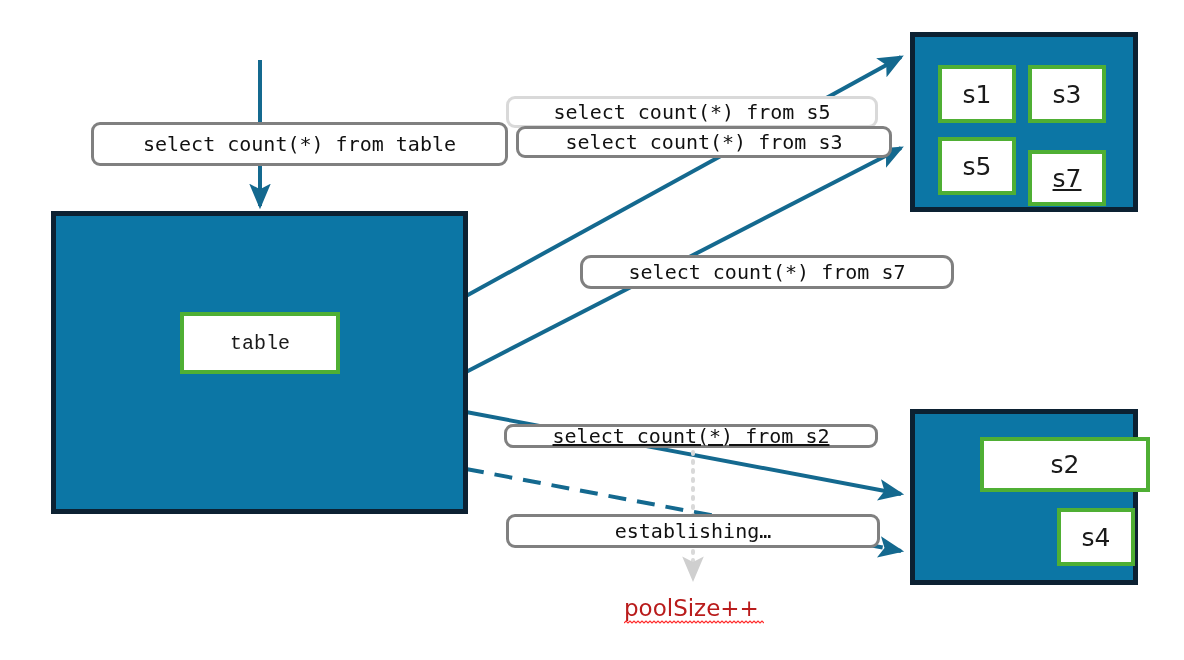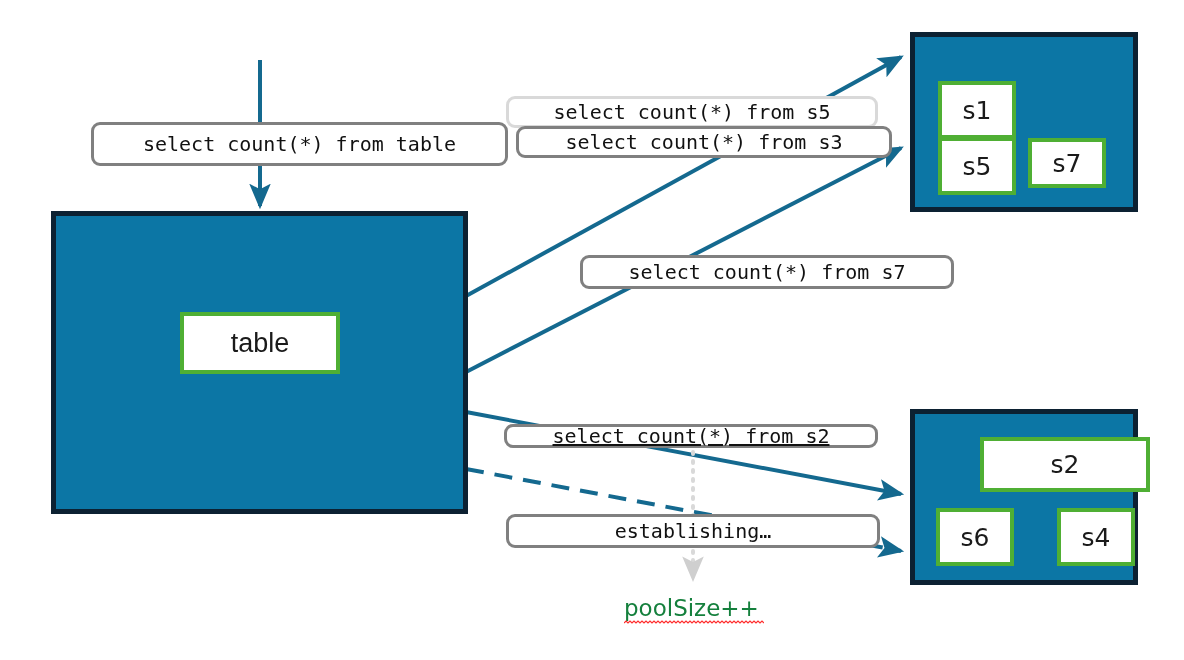--- a/index.html
+++ b/index.html
@@ -36,22 +36,22 @@
     position: absolute;
     background: #ffffff;
     border: 4px solid #4faf34;
     box-sizing: border-box;
     display: flex;
     align-items: center;
     justify-content: center;
     color: #1a1a1a;
   }
   .node.mono {
-    font-family: Liberation Sans, sans-serif;
-    font-size: 27px;
+    font-family: Liberation Mono, monospace;
+    font-size: 20px;
   }
   .node.sans {
     font-family: "DejaVu Sans", "Liberation Sans", sans-serif;
     font-size: 25px;
   }
 
   
   .pill {
     position: absolute;
     background: #ffffff;
@@ -69,21 +69,21 @@
   }
   .pill.light {
     border-color: #d9d9d9;
   }
 
   
   .ghost-text {
     position: absolute;
     font-family: "DejaVu Sans", "Liberation Sans", sans-serif;
     font-size: 23px;
-    color: #15803d;
+    color: #b91c1c;
     white-space: nowrap;
   }
   .ghost-text .squiggle {
     position: absolute;
     left: 0;
     right: 0;
     bottom: -3px;
     height: 4px;
   }
 </style>
@@ -114,37 +114,37 @@
 
     <line x1="693" y1="452" x2="693" y2="578" stroke="#d9d9d9" stroke-width="4" stroke-dasharray="2,7" stroke-linecap="round" marker-end="url(#ah-gray)"></line>
   </svg>
 
   <div class="pool" style="left:51px; top:211px; width:417px; height:303px;"></div>
 
   <div class="node mono" style="left:180px; top:312px; width:160px; height:62px;">table</div>
 
   <div class="pool" style="left:910px; top:32px; width:228px; height:180px;"></div>
 
-  <div class="node sans" style="left:938px; top:65px; width:78px; height:58px;margin-top:16px;">s1</div>
+  <div class="node sans" style="left:938px; top:65px; width:78px; height:58px;">s1</div>
+  <div class="node sans" style="left:1028px; top:65px; width:78px; height:58px;">s3</div>
   <div class="node sans" style="left:938px; top:137px; width:78px; height:58px;">s5</div>
-  <div class="node sans" style="left:1028px; top:138px; width:78px; height:50px;">s7</div>
+  <div class="node sans" style="left:1028px; top:150px; width:78px; height:56px;text-decoration:underline;">s7</div>
 
   <div class="pool" style="left:910px; top:409px; width:228px; height:176px;"></div>
 
   <div class="node sans" style="left:936px; top:437px; width:170px; height:55px;margin-left:44px;">s2</div>
-  <div class="node sans" style="left:936px; top:508px; width:78px; height:58px;">s6</div>
   <div class="node sans" style="left:1057px; top:508px; width:78px; height:58px;">s4</div>
 
   <div class="pill" style="left:51px; top:122px; width:417px; height:44px;margin-left:40px;">select count(*) from table</div>
 
   <div class="pill light" style="left:506px; top:96px; width:372px; height:32px;">select count(*) from s5</div>
 
   <div class="pill" style="left:504px; top:126px; width:376px; height:32px;margin-left:12px;">select count(*) from s3</div>
 
-  <div class="pill" style="left:580px; top:255px; width:374px; height:34px;">select count(*) from s7</div>
+  <div class="pill" style="left:580px; top:255px; width:374px; height:34px;border-radius:11px;">select count(*) from s7</div>
 
   <div class="pill" style="left:504px; top:424px; width:374px; height:24px;text-decoration:underline;">select count(*) from s2</div>
 
   <div class="pill" style="left:506px; top:514px; width:374px; height:34px;">establishing…</div>
 
   <div class="ghost-text" style="left:624px; top:595px;">
     <span>poolSize++</span>
     <svg class="squiggle" viewBox="0 0 140 4" preserveAspectRatio="none" xmlns="http://www.w3.org/2000/svg">
       <path d="M0,3 L2,1 L4,3 L6,1 L8,3 L10,1 L12,3 L14,1 L16,3 L18,1 L20,3
                L22,1 L24,3 L26,1 L28,3 L30,1 L32,3 L34,1 L36,3 L38,1 L40,3

